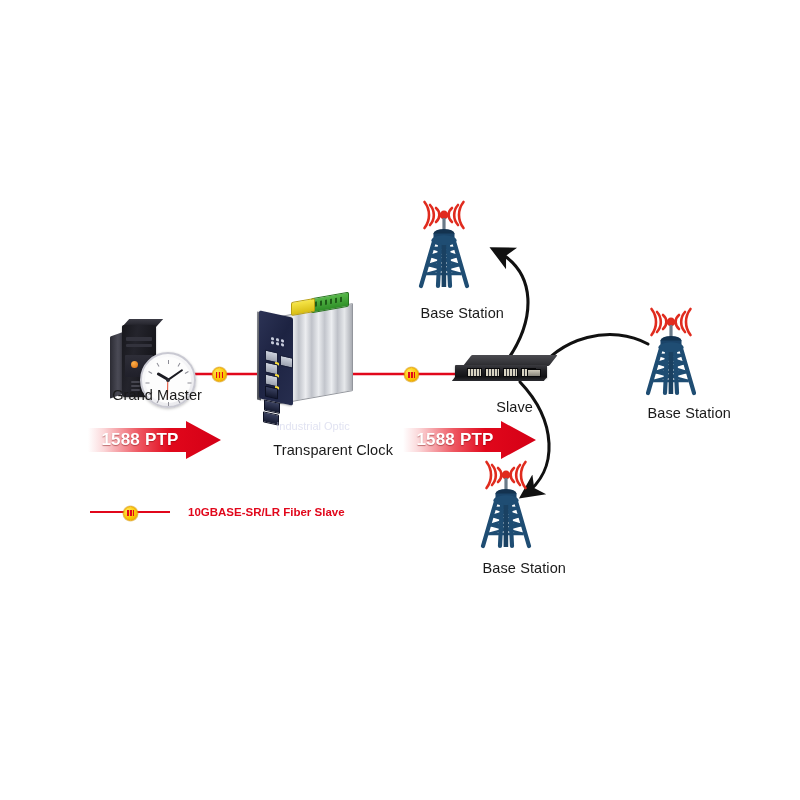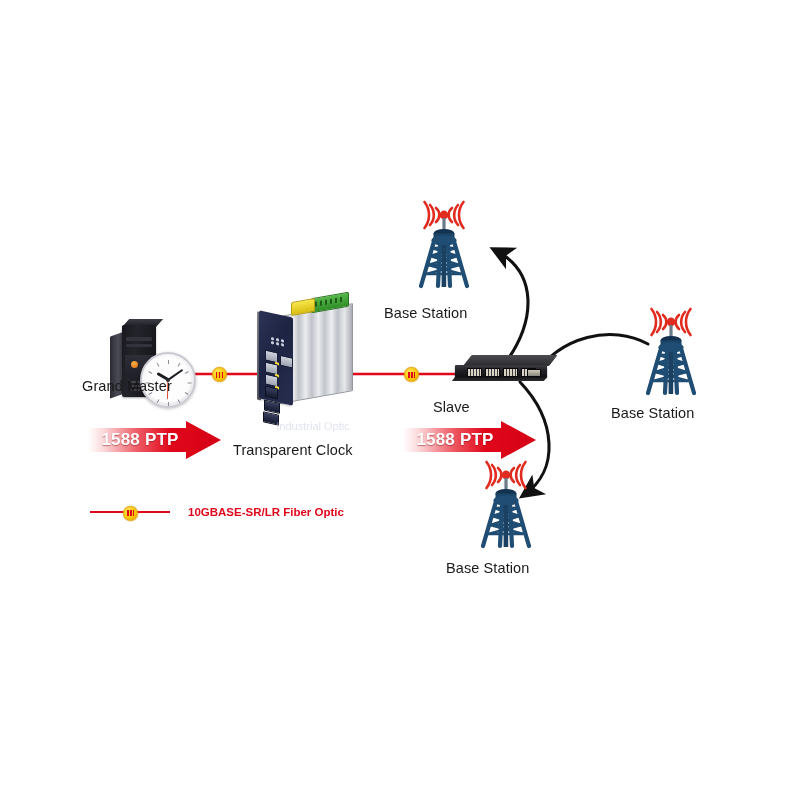--- a/index.html
+++ b/index.html
@@ -19,21 +19,21 @@
     position: absolute;
     left: 0; top: 0;
     width: 800px;
     height: 800px;
   }
   .node {
     position: absolute;
   }
   .node-label {
     position: absolute;
-    text-align: left;
+    text-align: right;
     font-family: "Liberation Sans", sans-serif;
     color: #1a1a1a;
     white-space: nowrap;
     font-size: 14.5px;
     letter-spacing: 0.1px;
   }
   
   .pc-wrap { left: 110px; top: 325px; width: 62px; height: 72px; }
   .pc-side {
     position: absolute; left: 0; top: 7px;
@@ -283,21 +283,21 @@
       <div class="tick" style="transform:rotate(270deg)"></div>
       <div class="tick" style="transform:rotate(300deg)"></div>
       <div class="tick" style="transform:rotate(330deg)"></div>
       <div class="hand hour"></div>
       <div class="hand minute"></div>
       <div class="hand second"></div>
       <div class="clock-pin"></div>
     </div>
   </div>
 
-  <div class="node-label" style="left:82px; top:378px; width:120px;">Grand Master</div>
+  <div class="node-label" style="left:82px; top:387px; width:120px;">Grand Master</div>
 
   <div class="node ind-wrap">
     <div class="ind-body"></div>
     <div class="ind-term-g">
       <div class="pins"></div>
     </div>
     <div class="ind-term-y"></div>
     <div class="ind-front-edge"></div>
     <div class="ind-front">
       <div class="ind-leds">
@@ -465,16 +465,16 @@
     <div class="ptp-text">1588 PTP</div>
   </div>
 
   <div class="sfp-dot" style="left:212px; top:367px;"></div>
   <div class="sfp-dot" style="left:404px; top:367px;"></div>
 
   <div class="legend">
     <div class="legend-line">
       <div class="sfp-dot" style="left:33px; top:-5px;"></div>
     </div>
-    <div class="legend-text">10GBASE-SR/LR Fiber Optic</div>
+    <div class="legend-text">10GBASE-SR/LR Fiber Slave</div>
   </div>
 
 </div>
 
 </body></html>

